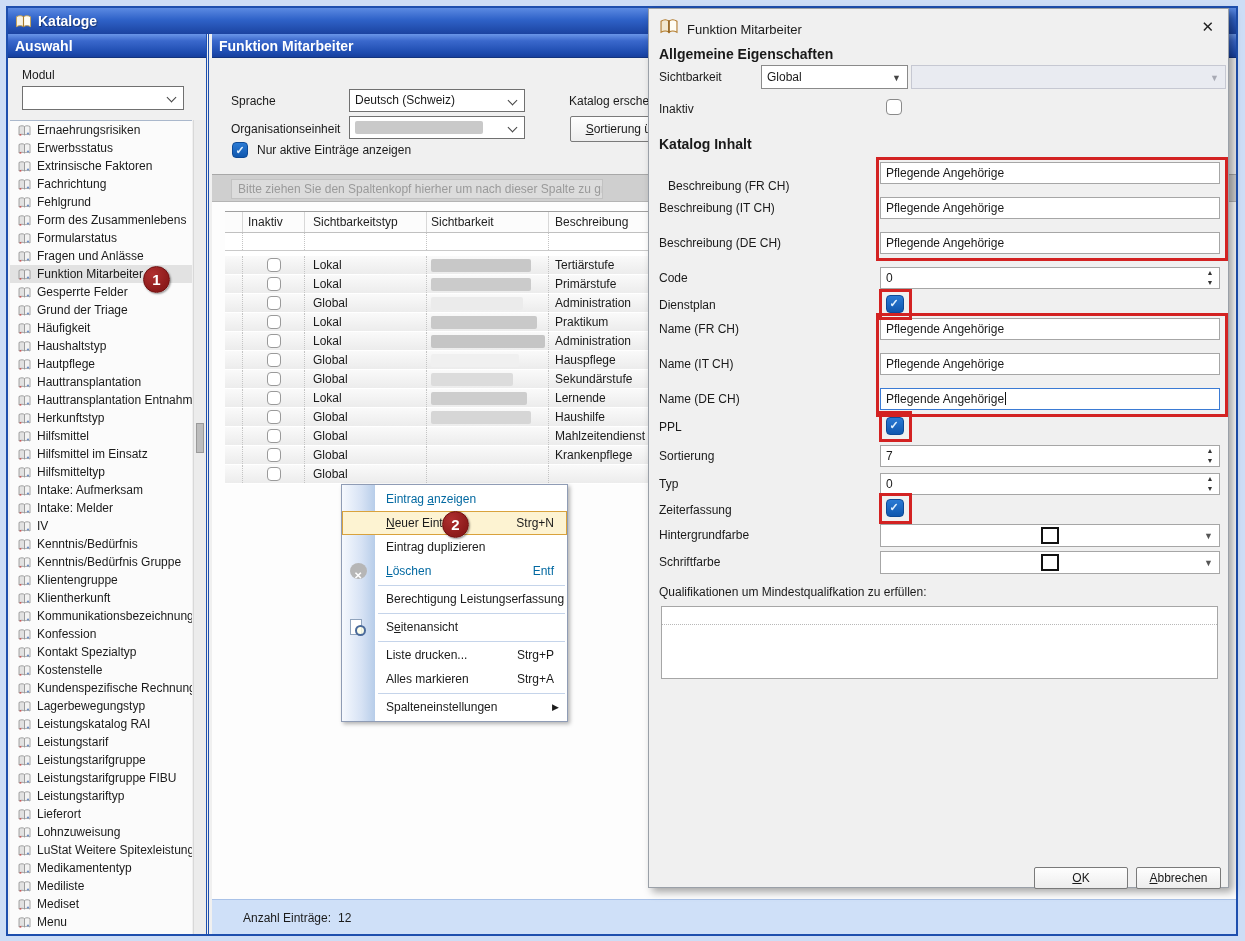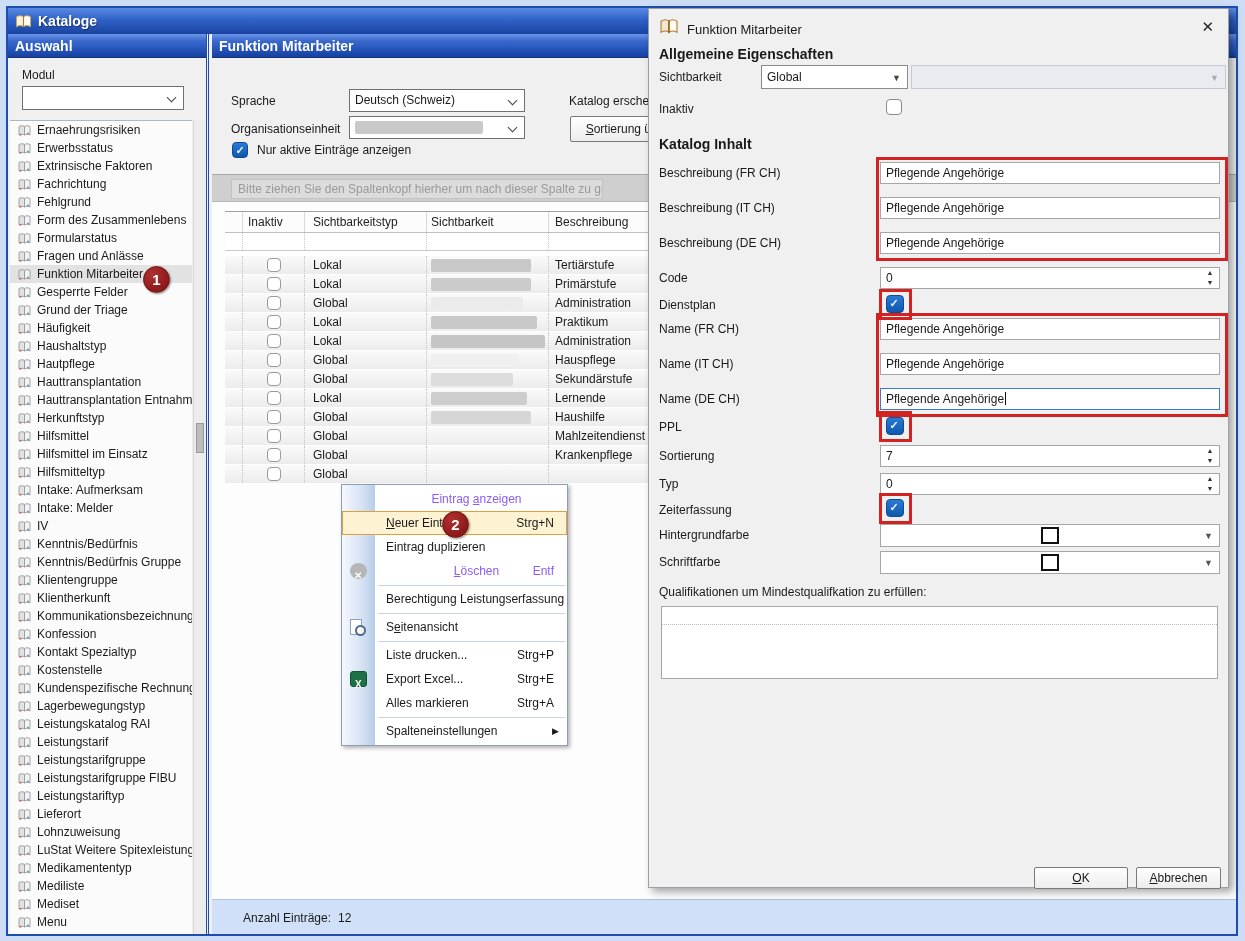--- a/index.html
+++ b/index.html
@@ -58,21 +58,21 @@
   .drow { background:linear-gradient(#fafafa,#ececec); border-bottom:1px solid #fff; }
   .cbt { width:14px; height:14px; background:#fff; border:1px solid #9a9a9a; border-radius:4px; }
   .statusbar { position:absolute; left:0; right:0; bottom:0; height:35px; background:#cfe0f8; border-top:1px solid #a9c2e8; }
   .statusbar span { position:absolute; top:11px; }
 
   
   .menu { position:absolute; left:341px; top:484px; width:227px; background:#fff; border:1px solid #8f9cb5; box-shadow:2px 2px 4px rgba(0,0,0,.3); z-index:40; padding:2px 0; }
   .menu-gutter { position:absolute; left:0; top:0; bottom:0; width:33px; background:linear-gradient(90deg,#f6f9fe 0%,#d6e2f4 60%,#b7cde9 100%); }
   .menu-item { position:relative; height:24px; line-height:24px; padding-left:44px; white-space:nowrap; z-index:1; }
   .menu-item.hl { background:#fdf3d2; outline:1.5px solid #d9a23c; outline-offset:-1px; }
-  .menu-item.dis { color:#8b5cf6;text-align:center; }
+  .menu-item.dis { color:#0369a1; }
   .menu-sep { height:4px; margin-left:36px; position:relative; z-index:1; }
   .menu-sep::after { content:""; position:absolute; left:0; right:2px; top:2px; border-top:1px solid #c5d4ea; }
   .shortcut { position:absolute; right:13px; }
   .subarrow { position:absolute; right:8px; font-size:9px; }
   .mic { position:absolute; left:8px; top:4px; width:17px; height:16px; }
   .ic-delete { border-radius:50%; background:#b6b6b6; }
   .ic-delete::after { content:"✕"; position:absolute; left:4px; top:1px; color:#fff; font-size:10px; font-weight:bold; }
   .ic-excel { background:#1e7145; border-radius:3px; border:1px solid #145233; }
   .ic-excel::after { content:"X"; position:absolute; left:4px; top:1px; color:#fff; font-size:10px; font-weight:bold; }
   .ic-preview { background:#fff; border:1px solid #8fa3bc; width:12px; height:16px; }
@@ -924,26 +924,20 @@
 
       <div class="menu-sep"></div>
 
       <div class="menu-item">
         
         <span>Liste drucken...</span><span class="u"></span><span></span>
         <span class="shortcut">Strg+P</span>
         
       </div>
 
-      <div class="menu-item">
-        <span class="mic ic-excel"></span>
-        <span>Export Excel...</span><span class="u"></span><span></span>
-        <span class="shortcut">Strg+E</span>
-        
-      </div>
 
       <div class="menu-item">
         
         <span>Alles markieren</span><span class="u"></span><span></span>
         <span class="shortcut">Strg+A</span>
         
       </div>
 
       <div class="menu-sep"></div>
 
@@ -976,21 +970,21 @@
   </div>
   <div class="dcombo disabled" style="left:262px; top:56px; width:315px;">
     <span class="arr">▼</span>
   </div>
 
   <span class="flabel" style="top:93px;">Inaktiv</span>
   <span class="cb-empty" style="top:90px;"></span>
 
   <div class="sec" style="top:127px;">Katalog Inhalt</div>
 
-  <span class="flabel" style="top:157px;">Beschreibung (FR CH)</span>
+  <span class="flabel" style="top:170px;margin-left:9px;">Beschreibung (FR CH)</span>
   <div class="finput" style="top:153px;">Pflegende Angehörige</div>
   <span class="flabel" style="top:192px;">Beschreibung (IT CH)</span>
   <div class="finput" style="top:188px;">Pflegende Angehörige</div>
   <span class="flabel" style="top:227px;">Beschreibung (DE CH)</span>
   <div class="finput" style="top:223px;">Pflegende Angehörige</div>
   <div class="redbox" style="left:227px; top:148px; width:352px; height:104px;"></div>
 
   <span class="flabel" style="top:262px;">Code</span>
   <div class="spin" style="top:258px;">
     <span>0</span>

